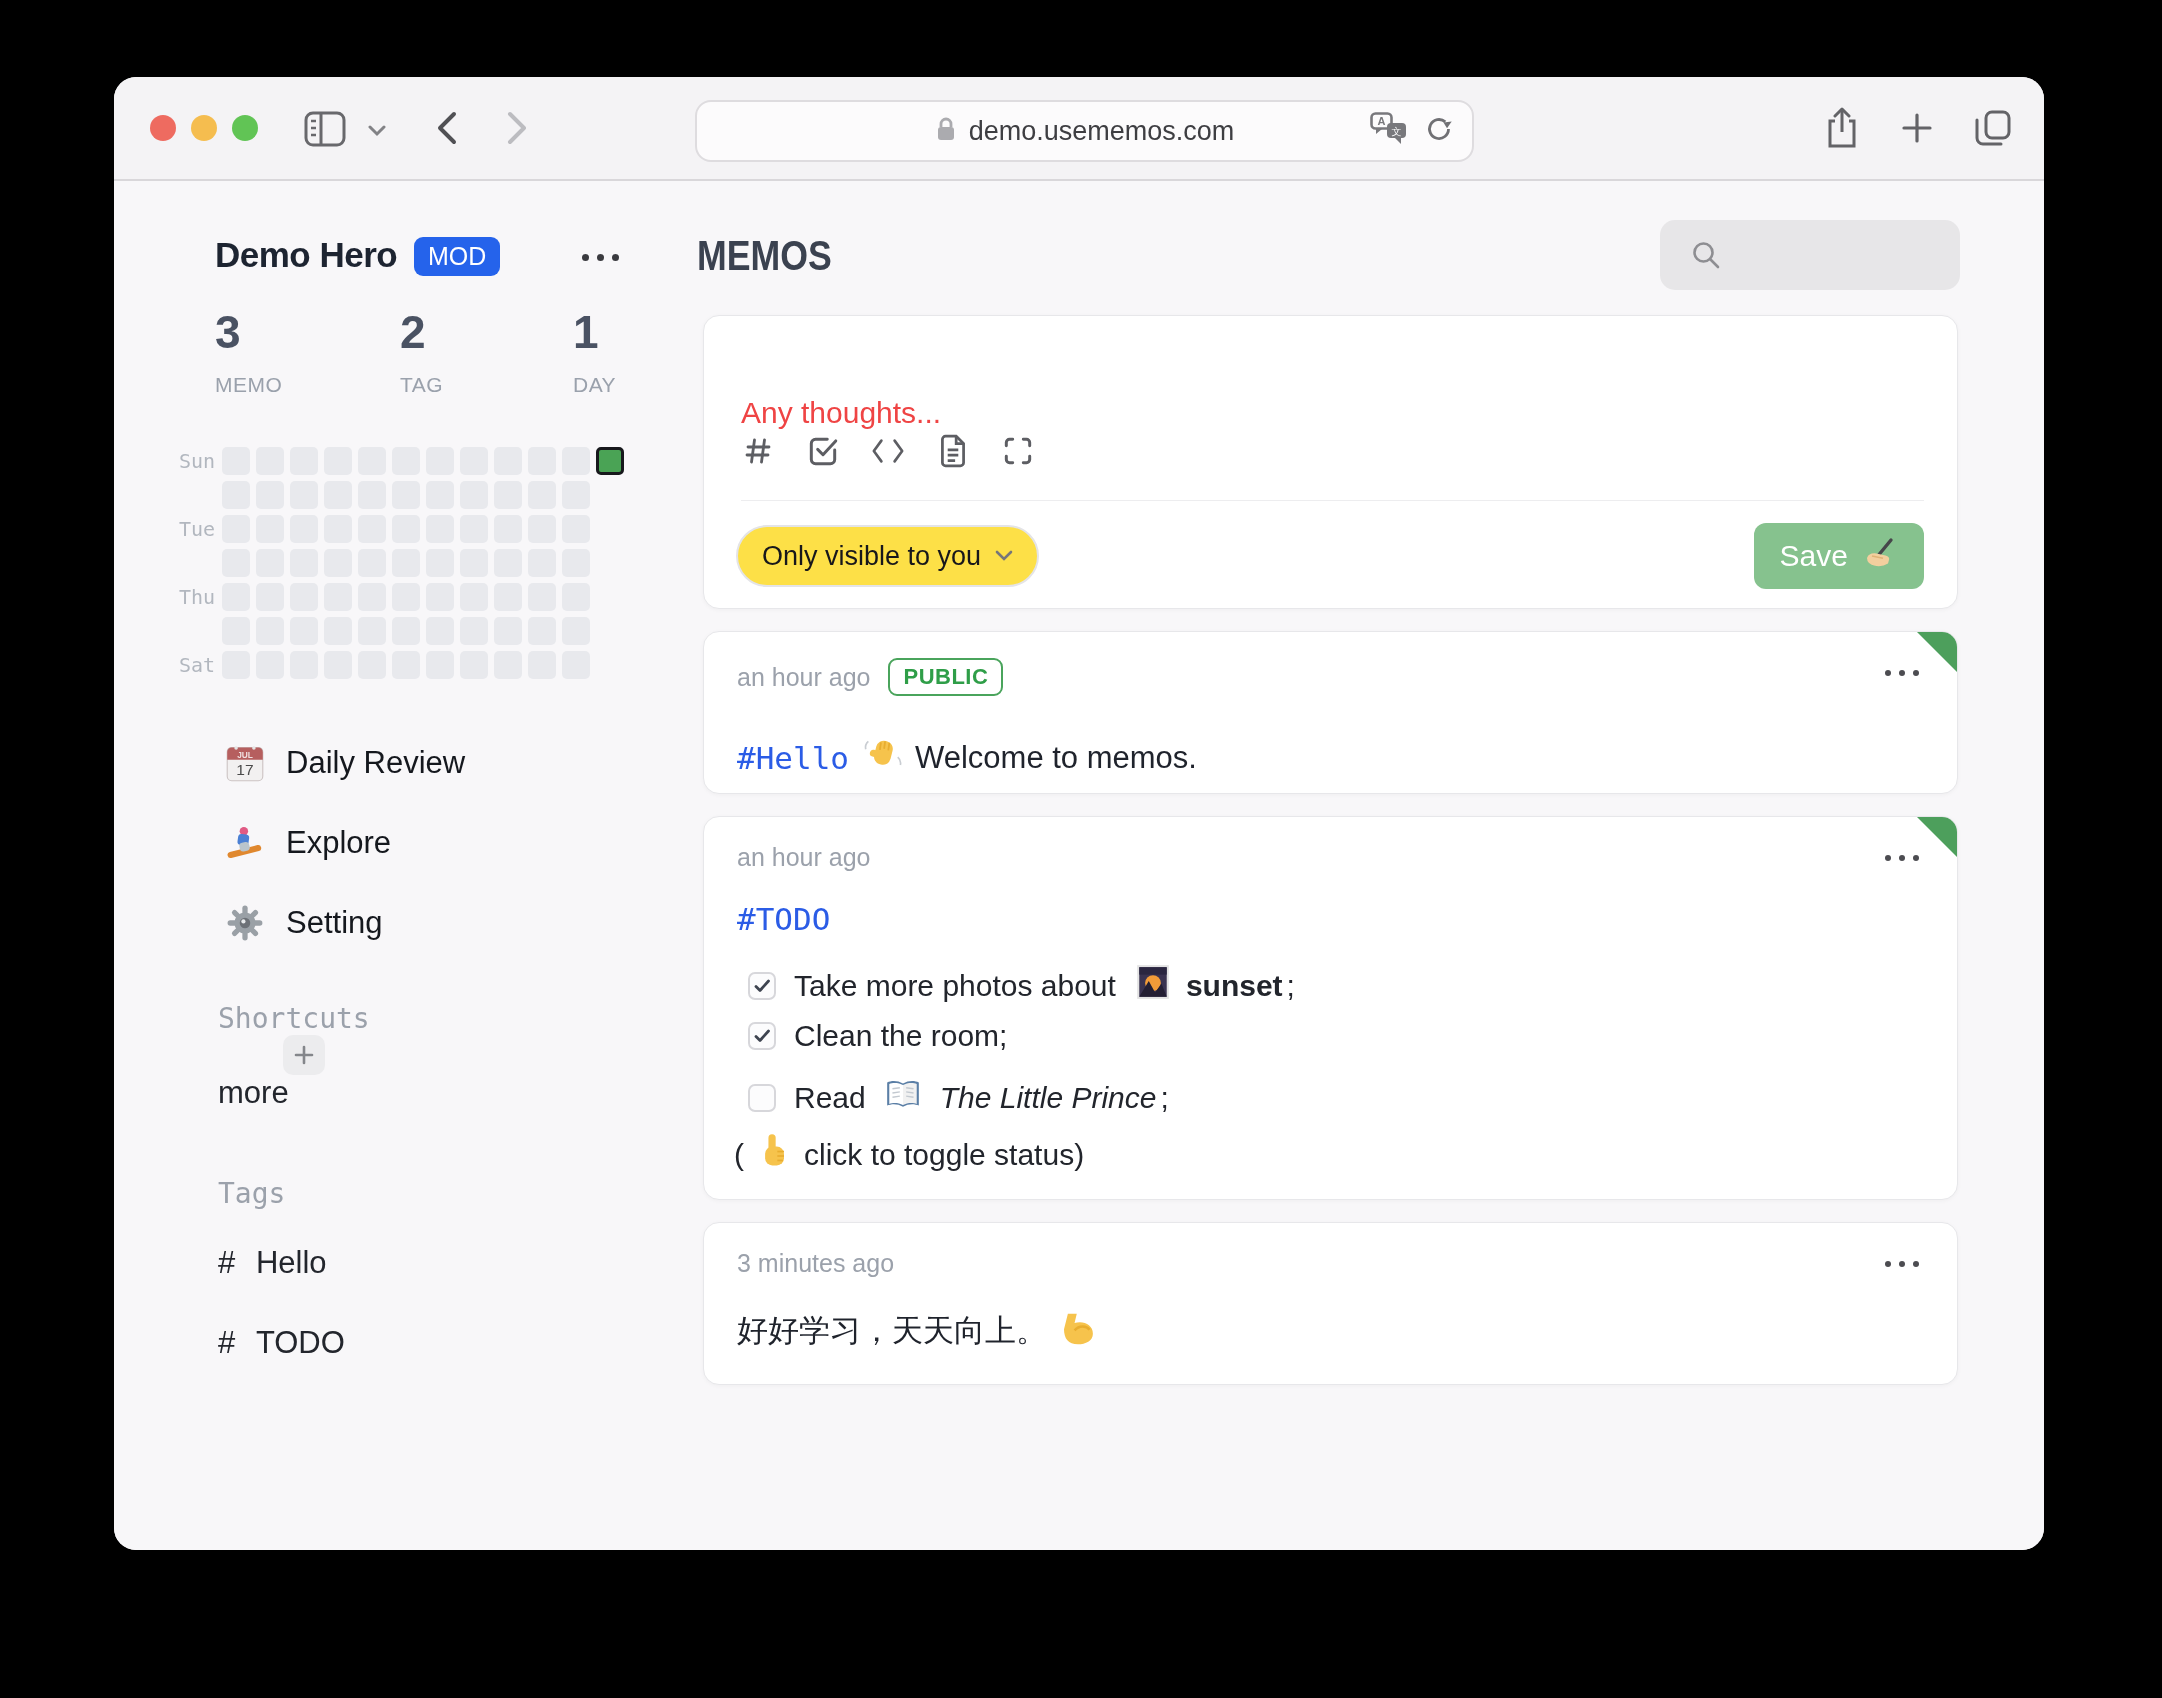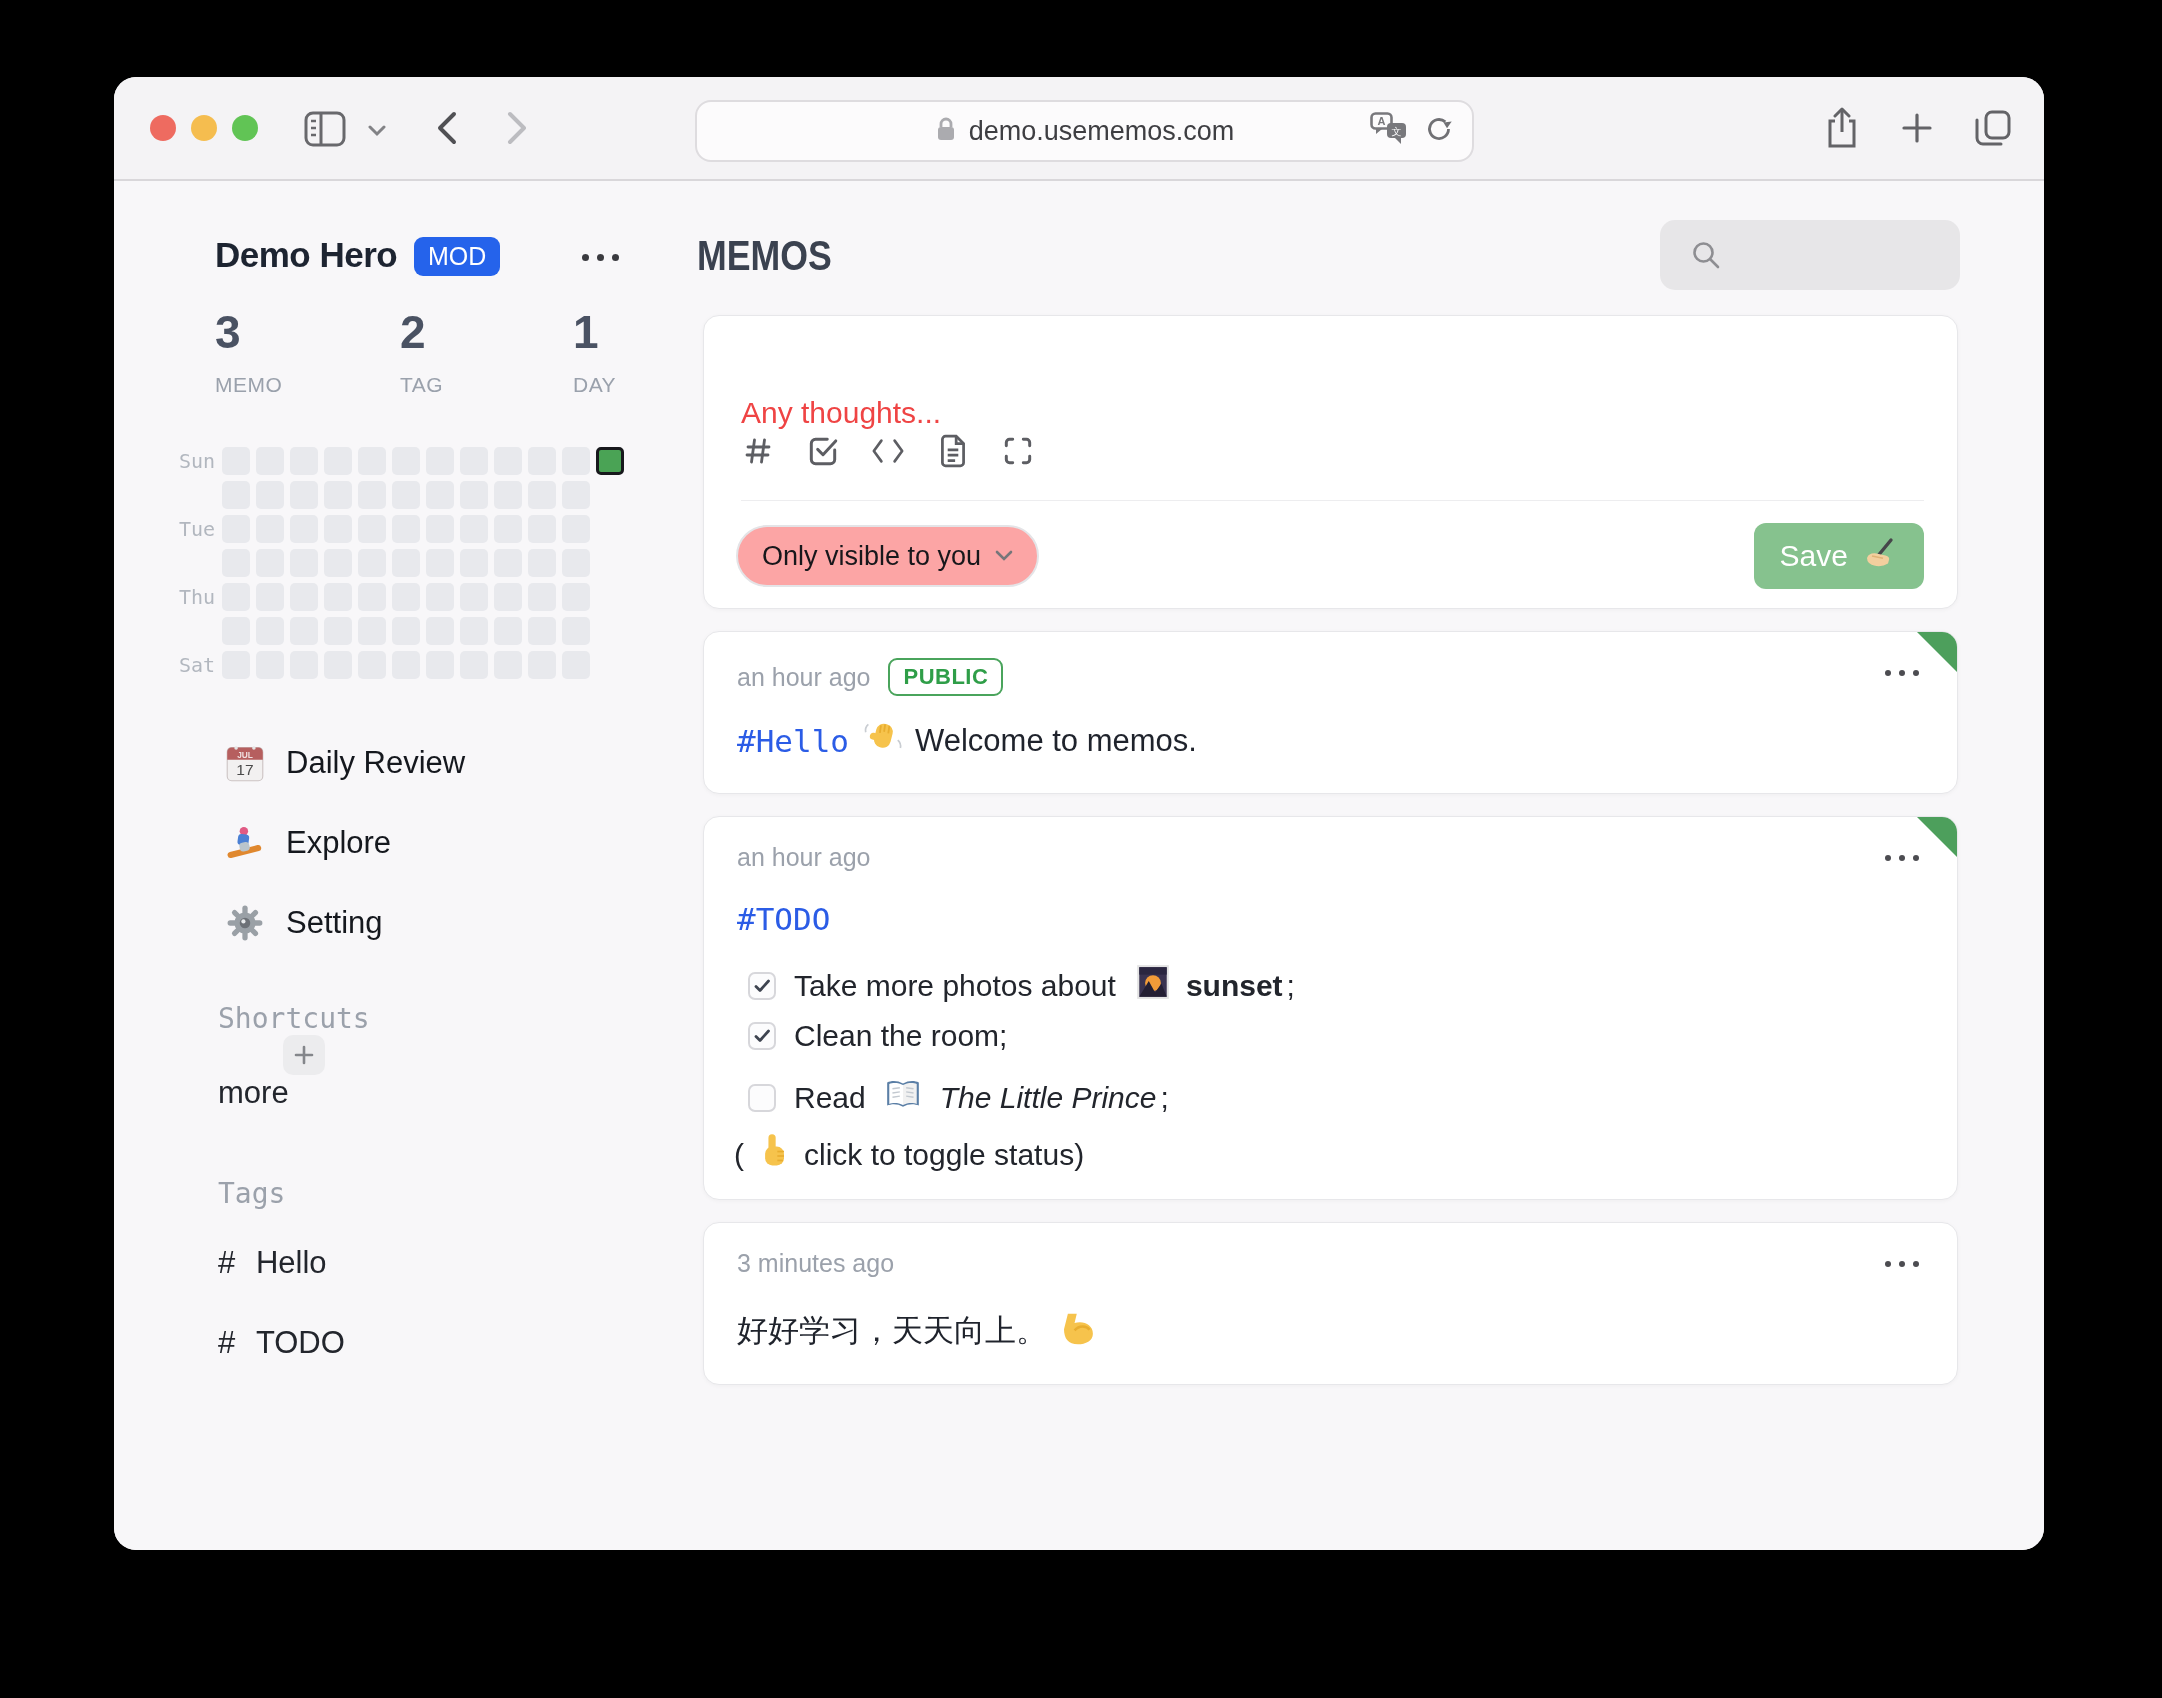--- a/index.html
+++ b/index.html
@@ -57,21 +57,21 @@
               border-radius:15px;display:flex;align-items:center;}
   .search-box svg{margin-left:30px;}
   .card{position:absolute;left:589px;width:1255px;background:#fff;border:1px solid #e7e7ea;
         border-radius:16px;box-shadow:0 1px 4px rgba(0,0,0,.04);box-sizing:border-box;overflow:hidden;}
   .editor-card{top:134px;height:294px;}
   .placeholder{position:absolute;left:37px;top:44px;font-size:30px;color:#ef4444;margin-top:36px;}
   .icon-row{position:absolute;left:37px;top:118px;display:flex;gap:31px;}
   .icon-row .ebtn{width:34px;height:34px;display:flex;align-items:center;justify-content:center;}
   .editor-divider{position:absolute;left:37px;right:33px;top:184px;height:1px;background:#ededef;}
   .visibility-pill{position:absolute;left:32px;top:209px;height:62px;border:2px solid #e4e4e7;border-radius:34px;
-                   display:flex;align-items:center;gap:14px;padding:0 24px;background:#fca5a5;box-sizing:border-box;}
+                   display:flex;align-items:center;gap:14px;padding:0 24px;background:#fde047;box-sizing:border-box;}
   .visibility-pill .vtext{font-size:27px;color:#17171b;}
   .save-btn{position:absolute;right:33px;top:207px;height:66px;background:#86c28e;border-radius:12px;
             display:flex;align-items:center;gap:14px;padding:0 26px;}
   .save-btn .stext{font-size:30px;color:#fff;font-weight:500;}
   .memo1{top:450px;height:163px;} .memo2{top:635px;height:384px;} .memo3{top:1041px;height:163px;}
   .memo-head{position:absolute;left:33px;top:26px;display:flex;align-items:center;gap:18px;}
   .memo-time{font-size:25px;color:#9ba1ab;}
   .public-badge{font-size:22px;font-weight:600;color:#2f9e48;border:2px solid #4aa45c;border-radius:9px;
                 padding:4px 13px;letter-spacing:0.5px;}
   .memo-dots{position:absolute;right:38px;top:38px;}
@@ -433,21 +433,21 @@
           </svg>
         <div class="memo-head">
           <span class="memo-time">an hour ago</span>
           <span class="public-badge">PUBLIC</span>
         </div>
         <div class="dots memo-dots">
             <i></i>
             <i></i>
             <i></i>
           </div>
-        <div class="memo-line" style="top:84px;align-items:center;">
+        <div class="memo-line" style="top:101px;align-items:center;">
           <span class="memo-tag">#Hello</span>
           <span>
             <svg width="42" height="42" viewBox="0 0 40 40">
                 <g transform="rotate(14 20 20)">
                   <rect x="13" y="7" width="16" height="23" rx="7.5" fill="#f6c34c"></rect>
                   <rect x="8.5" y="18" width="9" height="6.5" rx="3.2" fill="#f6c34c"></rect>
                 </g>
                 <g stroke="#e8ad2f" stroke-width="1.7">
                   <line x1="19" y1="9" x2="18" y2="16"></line>
                   <line x1="23" y1="8" x2="22" y2="15"></line>

